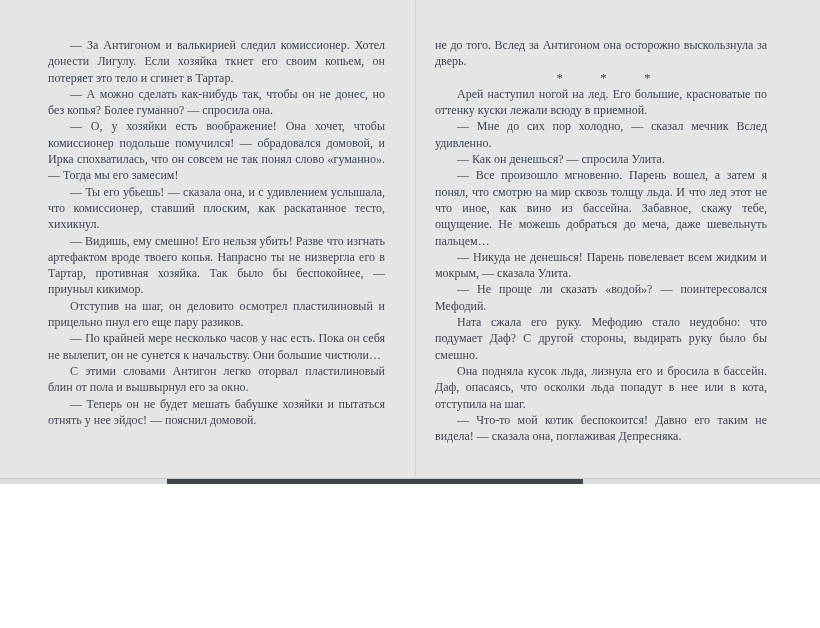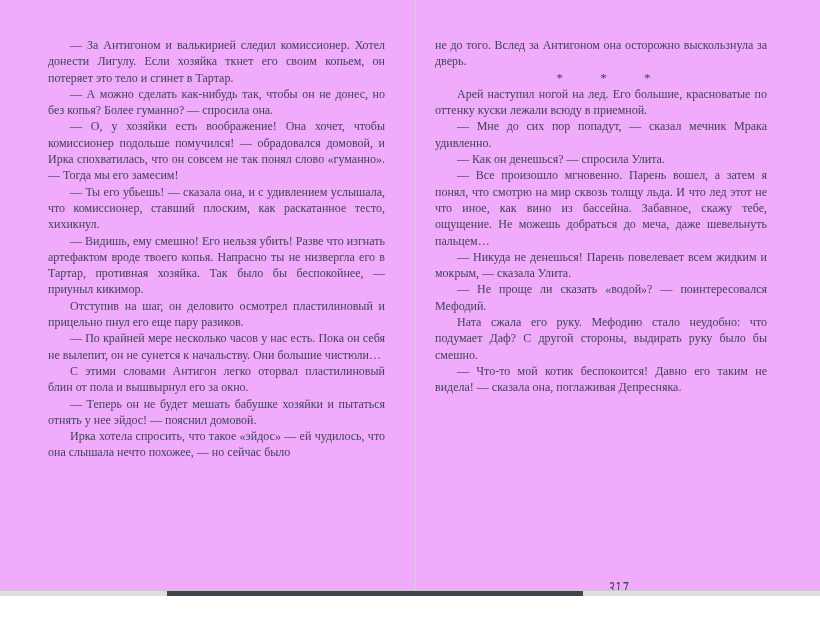--- a/index.html
+++ b/index.html
@@ -3,22 +3,22 @@
 <meta charset="utf-8">
 <style>
   html, body {
     margin: 0;
     padding: 0;
     background: #ffffff;
   }
   .viewport {
     position: relative;
     width: 820px;
-    height: 596px;
-    background: #f0abfc;
+    height: 484px;
+    background: #e5e5e5;
     overflow: hidden;
     font-family: "Liberation Serif", serif;
   }
   .page-divider {
     position: absolute;
     left: 415px;
     top: 0;
     width: 1px;
     height: 622px;
     background: #d2d2d2;
@@ -94,33 +94,33 @@
   <div class="text-col left">
     <p class="para">— За Антигоном и валькирией следил комиссионер. Хотел донести Лигулу. Если хозяйка ткнет его своим копьем, он потеряет это тело и сгинет в Тартар.</p>
     <p class="para">— А можно сделать как-нибудь так, чтобы он не донес, но без копья? Более гуманно? — спросила она.</p>
     <p class="para">— О, у хозяйки есть воображение! Она хочет, чтобы комиссионер подольше помучился! — обрадовался домовой, и Ирка спохватилась, что он совсем не так понял слово «гуманно». — Тогда мы его замесим!</p>
     <p class="para">— Ты его убьешь! — сказала она, и с удивлением услышала, что комиссионер, ставший плоским, как раскатанное тесто, хихикнул.</p>
     <p class="para">— Видишь, ему смешно! Его нельзя убить! Разве что изгнать артефактом вроде твоего копья. Напрасно ты не низвергла его в Тартар, противная хозяйка. Так было бы беспокойнее, — приуныл кикимор.</p>
     <p class="para">Отступив на шаг, он деловито осмотрел пластилиновый и прицельно пнул его еще пару разиков.</p>
     <p class="para">— По крайней мере несколько часов у нас есть. Пока он себя не вылепит, он не сунется к начальству. Они большие чистюли…</p>
     <p class="para">С этими словами Антигон легко оторвал пластилиновый блин от пола и вышвырнул его за окно.</p>
     <p class="para">— Теперь он не будет мешать бабушке хозяйки и пытаться отнять у нее эйдос! — пояснил домовой.</p>
-    <p class="para">Ирка хотела спросить, что такое «эйдос» — ей чудилось, что она слышала нечто похожее, — но сейчас было</p>
   </div>
 
   <div class="text-col right">
     <p class="para no-indent">не до того. Вслед за Антигоном она осторожно выскользнула за дверь.</p>
     <p class="para section-break">* * *</p>
     <p class="para">Арей наступил ногой на лед. Его большие, красноватые по оттенку куски лежали всюду в приемной.</p>
-    <p class="para">— Мне до сих пор попадут, — сказал мечник Мрака удивленно.</p>
+    <p class="para">— Мне до сих пор холодно, — сказал мечник Вслед удивленно.</p>
     <p class="para">— Как он денешься? — спросила Улита.</p>
     <p class="para">— Все произошло мгновенно. Парень вошел, а затем я понял, что смотрю на мир сквозь толщу льда. И что лед этот не что иное, как вино из бассейна. Забавное, скажу тебе, ощущение. Не можешь добраться до меча, даже шевельнуть пальцем…</p>
     <p class="para">— Никуда не денешься! Парень повелевает всем жидким и мокрым, — сказала Улита.</p>
     <p class="para">— Не проще ли сказать «водой»? — поинтересовался Мефодий.</p>
     <p class="para">Ната сжала его руку. Мефодию стало неудобно: что подумает Даф? С другой стороны, выдирать руку было бы смешно.</p>
+    <p class="para">Она подняла кусок льда, лизнула его и бросила в бассейн. Даф, опасаясь, что осколки льда попадут в нее или в кота, отступила на шаг.</p>
     <p class="para">— Что-то мой котик беспокоится! Давно его таким не видела! — сказала она, поглаживая Депресняка.</p>
   </div>
 
   <div class="page-number left">
     <span class="num">316</span>
   </div>
   <div class="page-number right">
     <span class="num">317</span>
   </div>
 

